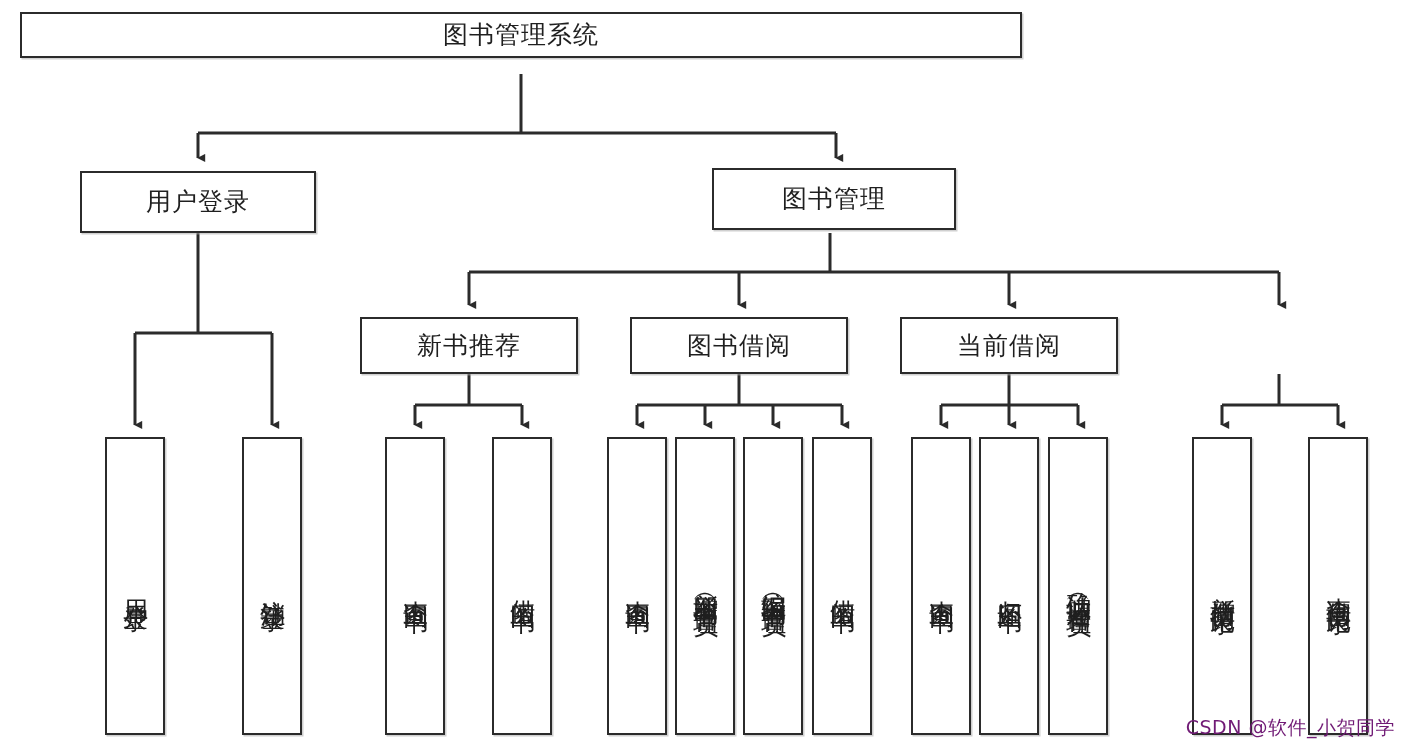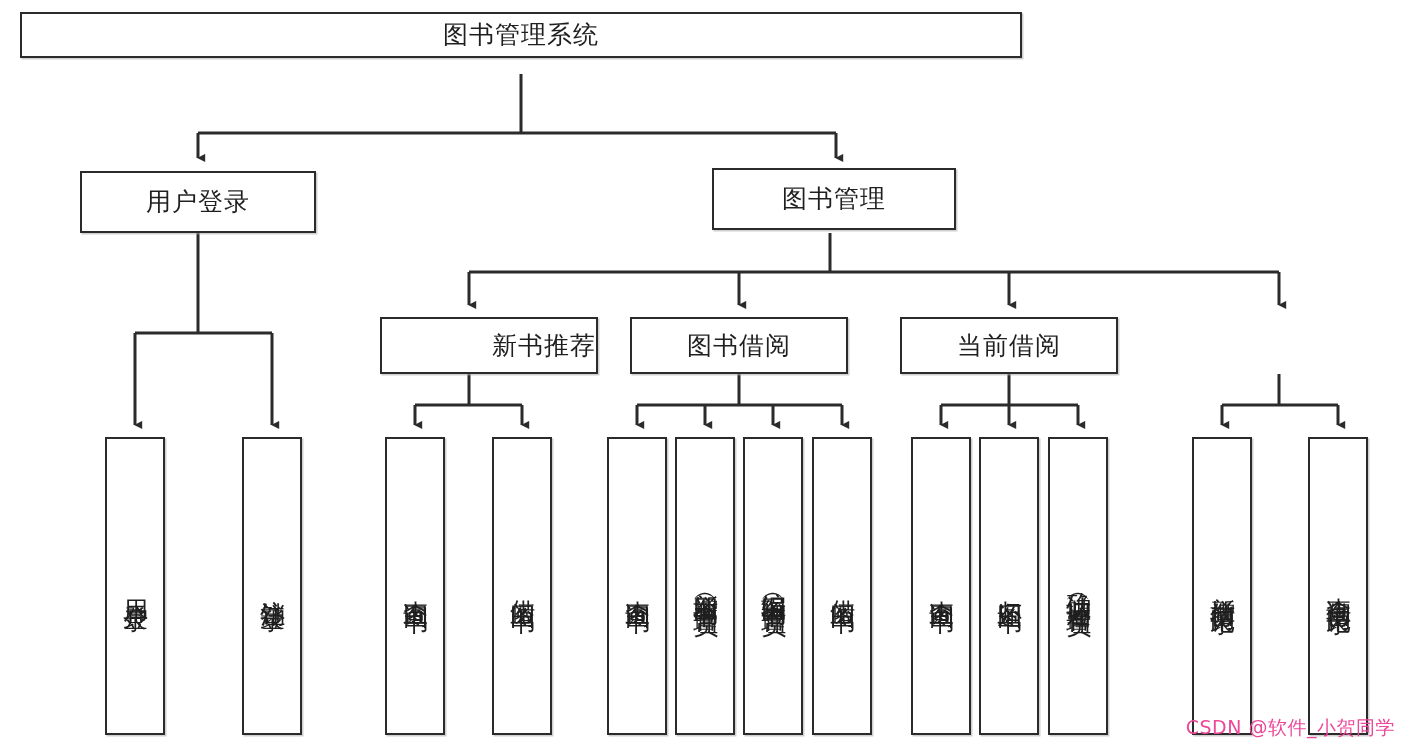--- a/index.html
+++ b/index.html
@@ -50,21 +50,21 @@
     letter-spacing: 3px;
     line-height: 1.05;
     padding: 4px 0;
     text-align: center;
   }
   #watermark {
     position: absolute;
     right: 10px;
     bottom: 6px;
     font-size: 19px;
-    color: #ec4899;
+    color: #701a75;
     letter-spacing: 0.5px;
     white-space: nowrap;
     user-select: none;
   }
 </style>
 </head>
 <body>
 
 <div id="canvas">
 
@@ -122,21 +122,21 @@
     <span>图书管理系统</span>
   </div>
 
   <div class="node horiz" style="left:80px; top:171px; width:236px; height:62px;">
     <span>用户登录</span>
   </div>
   <div class="node horiz" style="left:712px; top:160px; width:244px; height:62px;margin-top:8px;">
     <span>图书管理</span>
   </div>
 
-  <div class="node horiz" style="left:380px; top:317px; width:218px; height:57px;justify-content:flex-end;">
+  <div class="node horiz" style="left:360px; top:317px; width:218px; height:57px;">
     <span>新书推荐</span>
   </div>
   <div class="node horiz" style="left:630px; top:317px; width:218px; height:57px;">
     <span>图书借阅</span>
   </div>
   <div class="node horiz" style="left:900px; top:317px; width:218px; height:57px;">
     <span>当前借阅</span>
   </div>
 
   <div class="node vert" style="left:105px; top:437px; width:60px; height:298px;">

